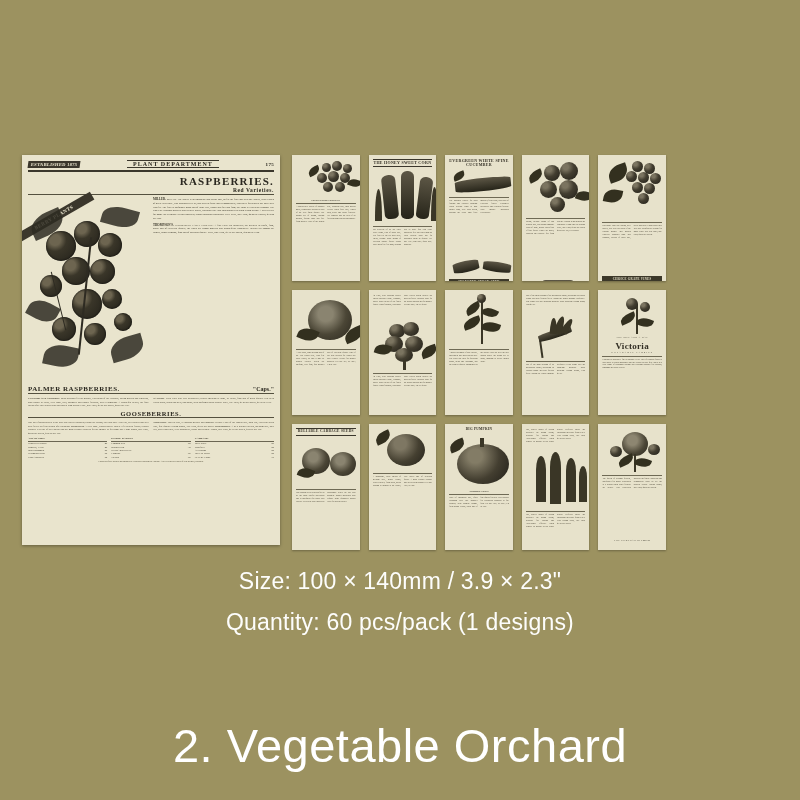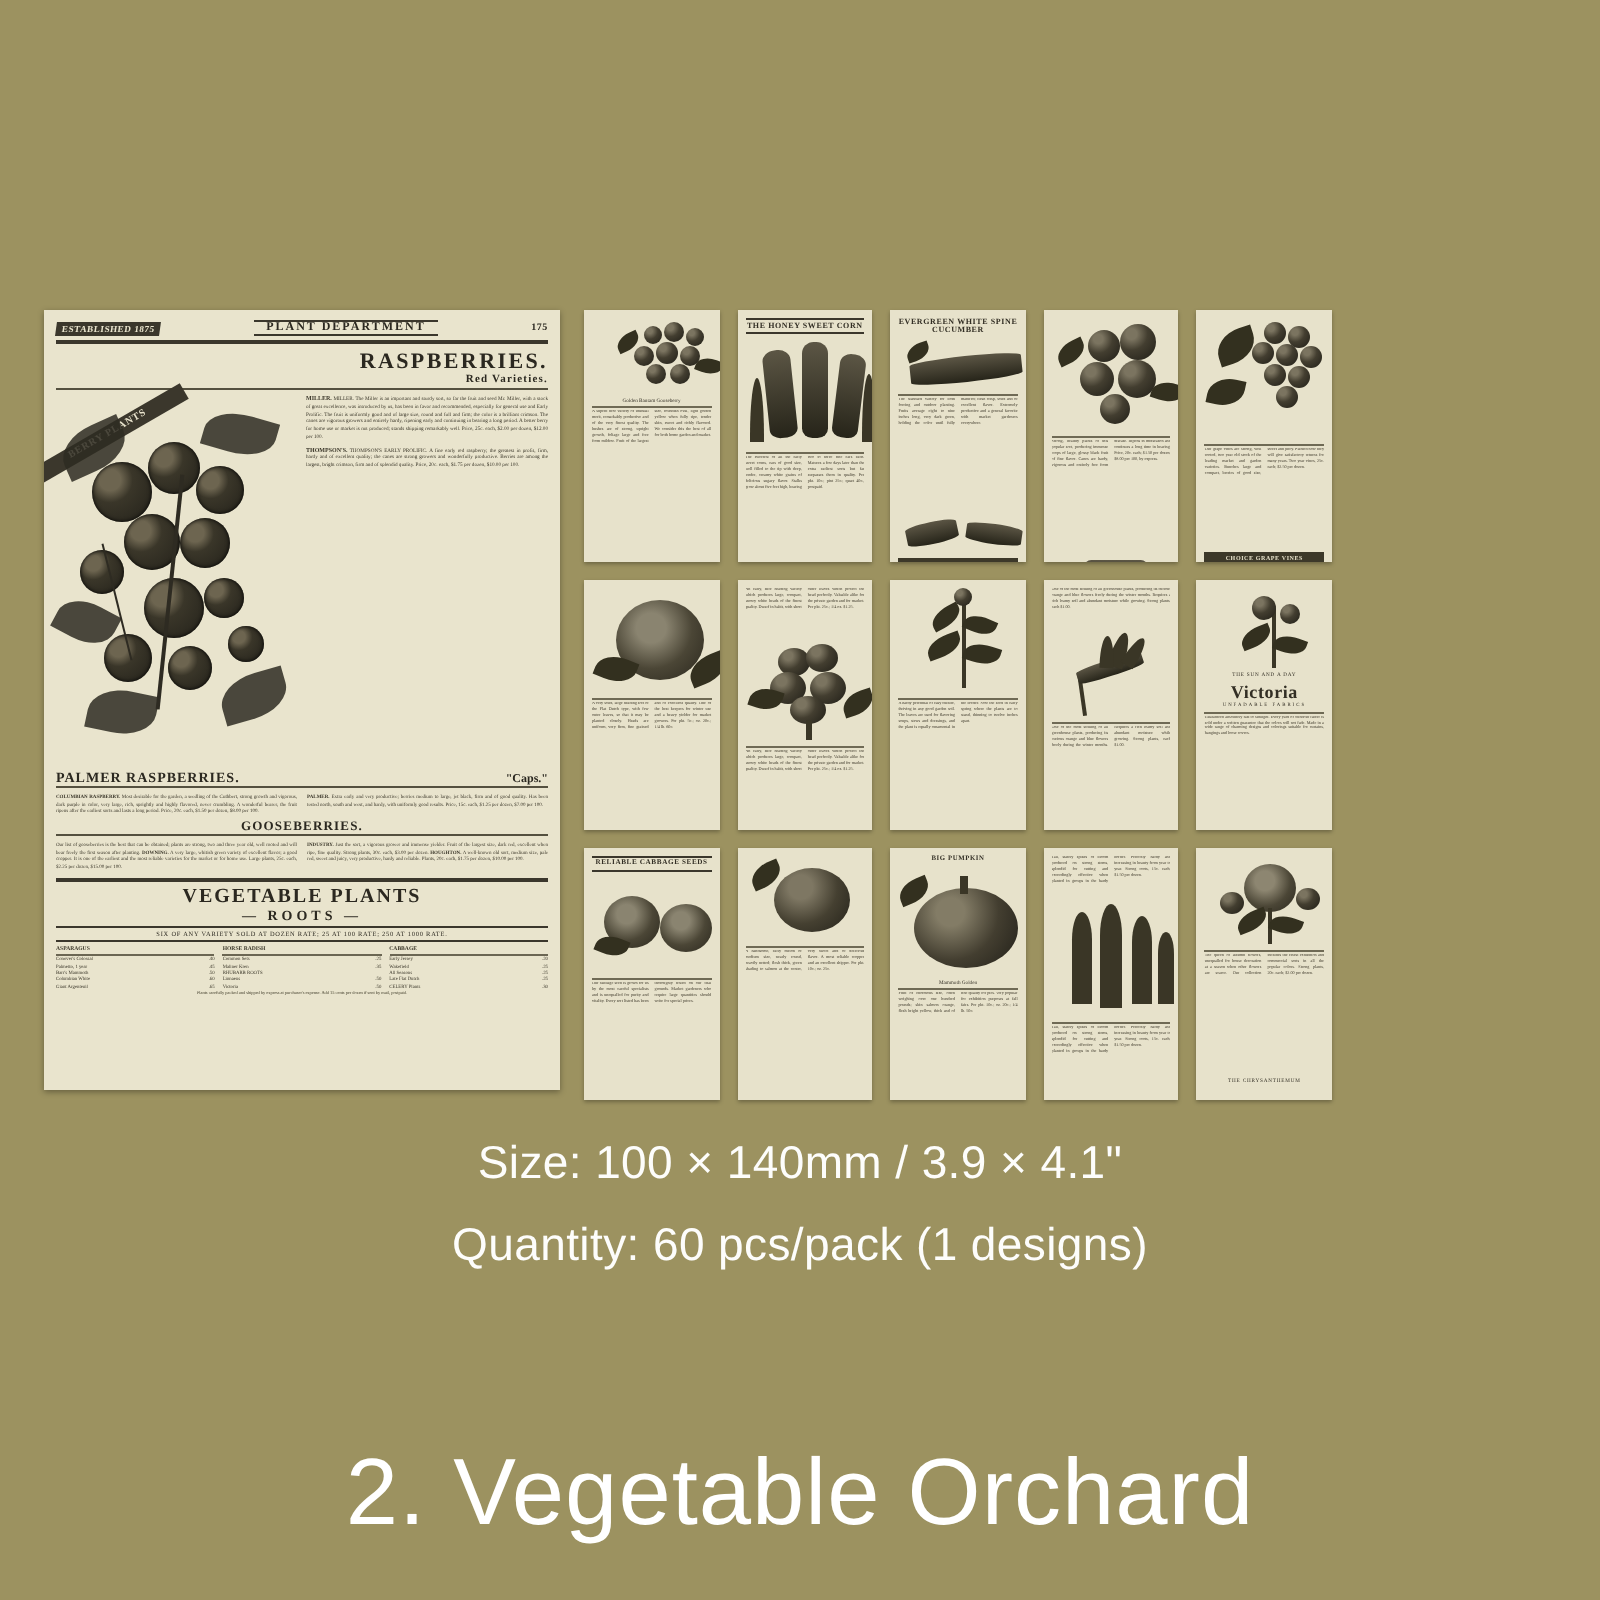--- a/index.html
+++ b/index.html
@@ -373,25 +373,20 @@
 
         <div class="two-col-text">
           <div class="c">
             <span>Our list of gooseberries is the best that can be obtained; plants are strong, two and three year old, well rooted and will bear freely the first season after planting.</span> <b>DOWNING.</b> <span>A very large, whitish green variety of excellent flavor; a good cropper. It is one of the earliest and the most reliable varieties for the market or for home use. Large plants, 25c. each, $2.25 per dozen, $15.00 per 100.</span>
           </div>
           <div class="c">
             <b>INDUSTRY.</b> <span>Just the sort, a vigorous grower and immense yielder. Fruit of the largest size, dark red, excellent when ripe, fine quality. Strong plants, 30c. each, $3.00 per dozen.</span> <b>HOUGHTON.</b> <span>A well-known old sort, medium size, pale red, sweet and juicy, very productive, hardy and reliable. Plants, 20c. each, $1.75 per dozen, $10.00 per 100.</span>
           </div>
         </div>
 
-        <div class="veg-banner">
-          <div class="vb1">VEGETABLE PLANTS</div>
-          <div class="vb2">— ROOTS —</div>
-          <div class="vb3">SIX OF ANY VARIETY SOLD AT DOZEN RATE; 25 AT 100 RATE; 250 AT 1000 RATE.</div>
-        </div>
 
         <div class="price-table">
           <div class="pc">
             <div class="hdr">ASPARAGUS</div>
             <div class="price-row">
                 <span>Conover's Colossal</span>
                 <span>.40</span>
               </div>
             <div class="price-row">
                 <span>Palmetto, 1 year</span>
@@ -676,21 +671,21 @@
         </div>
         <div class="rule"></div>
         <div class="tx tx2" style="height:62px;">The queen of autumn flowers, unequalled for house decoration at a season when other flowers are scarce. Our collection includes the finest exhibition and commercial sorts in all the popular colors. Strong plants, 20c. each; $2.00 per dozen.</div>
         <div class="sh-cap" style="font-size:2.6px;letter-spacing:.4px;">THE CHRYSANTHEMUM</div>
       </div>
 
     </div>
   </div>
 
   <div class="caption" style="top:565px;">
-    <div class="cap-line">Size:  100 × 140mm / 3.9 × 4.1"</div>
+    <div class="cap-line">Size:  100 × 140mm / 3.9 × 2.3"</div>
   </div>
   <div class="caption" style="top:606px;">
     <div class="cap-line">Quantity: 60 pcs/pack (1 designs)</div>
   </div>
 
   <div class="title-main">2. Vegetable Orchard</div>
 
 </div>
 
 </body></html>

